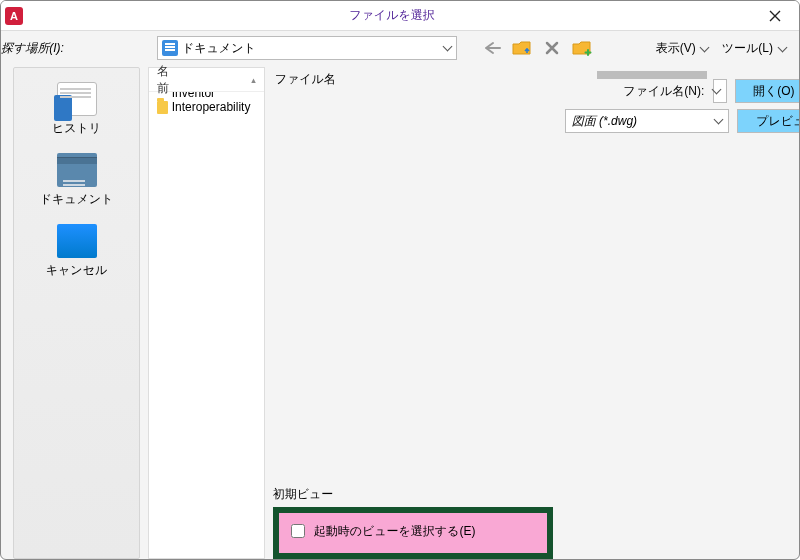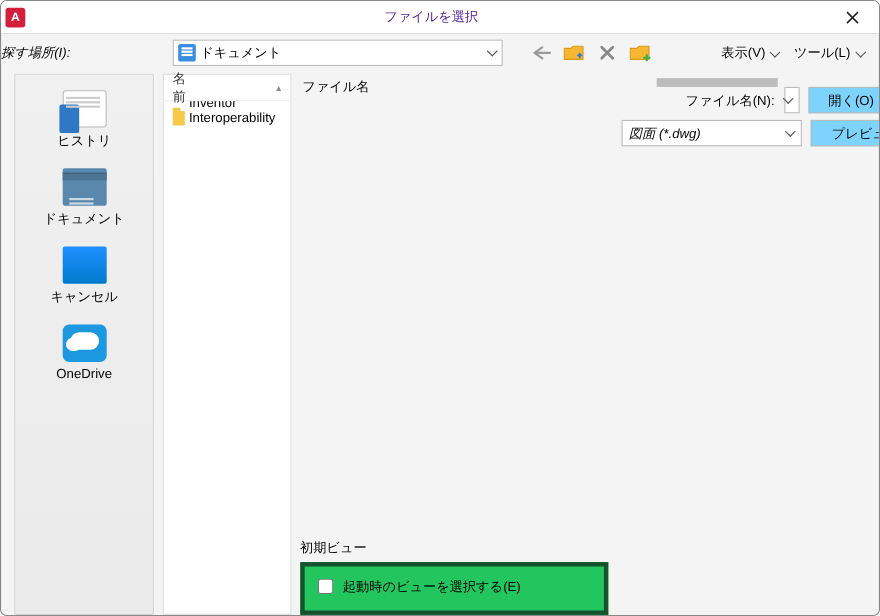--- a/index.html
+++ b/index.html
@@ -119,21 +119,21 @@
   .fl-row { display:flex; align-items:flex-end; height:20px; font-size:12px; padding:0 6px; cursor:default;}
   .folder-ico { width:16px; height:13px; background:#f7c948; border-radius:1px; margin-right:4px; position:relative;}
   .folder-ico::before {content:""; position:absolute; top:-3px; left:0; width:7px; height:3px; background:#f7c948; border-radius:1px 1px 0 0;}
   .fl-scrollhint { height:12px; background:transparent; position:relative; margin-top:4px;}
   .fl-scrollhint::before { content:""; position:absolute; left:44px; width:110px; height:8px; background:#bdbdbd;}
 
   .rightpane { width:280px; display:flex; flex-direction:column; font-size:12px; }
   .preview-lbl { padding:4px 2px; }
   .preview-box { flex:1; }
   .initview { margin-top:24px; }
-  .initview-box { border:4px solid #14532d; background:#22c55e; padding:8px 8px 12px; margin-top:4px;}
+  .initview-box { border:6px solid #14532d; background:#f9a8d4; padding:8px 8px 12px; margin-top:4px;}
   .chk { display:flex; align-items:center; gap:6px; }
   .chk input { width:14px; height:14px; }
 
   .bottom { padding: 6px 12px 10px 12px; }
   .brow { display:flex; align-items:center; margin-top:6px; }
   .brow .lbl { width:148px; text-align:center; font-size:12px; padding-left: 50px;}
   .fn-combo, .ft-combo {
     flex:1; height:24px; background:#fff; border:1px solid #bbb; font-size:12px;
     display:flex; align-items:center; padding:0 6px; position:relative; margin-right:8px;
   }
@@ -210,24 +210,20 @@
         <div class="place-ico ico-history"></div>
         <span>ヒストリ</span>
       </div>
       <div class="place">
         <div class="place-ico ico-docs"></div>
         <span>ドキュメント</span>
       </div>
       <div class="place">
         <div class="place-ico ico-desktop"></div>
         <span>キャンセル</span>
-      </div>
-      <div class="place">
-        <div class="place-ico ico-onedrive"></div>
-        <span>OneDrive</span>
       </div>
     </div>
 
     <div class="center-col">
       <div class="filelist-wrap">
         <div class="filelist">
           <div class="fl-header">
             <span class="col-name">名前</span>
             <span class="sort-caret">▴</span>
           </div>

